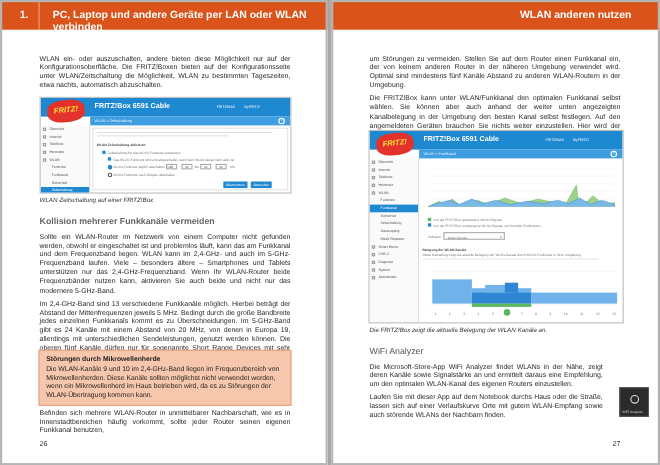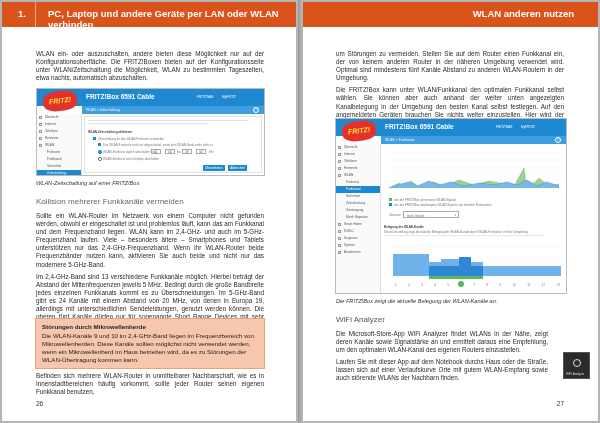--- a/index.html
+++ b/index.html
@@ -10,21 +10,21 @@
   .page.right { left: 301px; width: 299px; }
   .page-outline { position: absolute; inset: 0; border: 2px solid #b5b5b5; pointer-events: none; }
   .header { position: absolute; top: 0; left: 0; right: 0; height: 27px; background: #d9531a; color: #fff; font-weight: bold; font-size: 9.5px; }
   .header .num { position: absolute; left: 18px; top: 8px; }
   .header .sep { position: absolute; left: 35px; top: 0; width: 1px; height: 27px; background: #f0a37e; }
   .header .title { position: absolute; left: 48px; top: 8px; }
   .header .title-right { position: absolute; right: 26px; top: 8px; }
   .body-text { position: absolute; left: 36px; width: 228px; font-size: 6.3px; line-height: 8.1px; text-align: justify; color: #2a2a2a; }
   .right .body-text { left: 35px; width: 228px; }
   .body-text p { margin-bottom: 4px; }
-  .subhead { position: absolute; font-size: 8px; font-weight: normal; color: #666; }
+  .subhead { position: absolute; font-size: 8px; font-weight: bold; color: #666; }
   .caption { position: absolute; font-size: 5.6px; font-style: italic; color: #333; }
   .callout { position: absolute; left: 35px; width: 230px; background: #f6c7ac; border: 1px solid #e7a27e; padding: 4px 6px; font-size: 6.2px; line-height: 7.9px; }
   .callout .ctitle { font-weight: bold; margin-bottom: 1px; }
   .pagenum { position: absolute; font-size: 6.5px; color: #333; }
 
   
   .shot { position: absolute; background: #fff; border: 1px solid #bbb; overflow: hidden; }
   .shot .topbar { position: absolute; left: 0; right: 0; top: 0; height: 17px; background: #1e88d0; }
   .shot .subbar { position: absolute; left: 45px; right: 0; top: 17px; height: 8px; background: #3f9ee0; color: #e8f4ff; font-size: 3.4px; padding-left: 4px; line-height: 8px; }
   .shot .logo { position: absolute; left: 6px; top: 2px; width: 34px; height: 20px; background: #e3322b; border-radius: 40%; color: #ffe03a; font-weight: bold; font-size: 7px; text-align: center; line-height: 20px; transform: rotate(-6deg); font-style: italic; }

